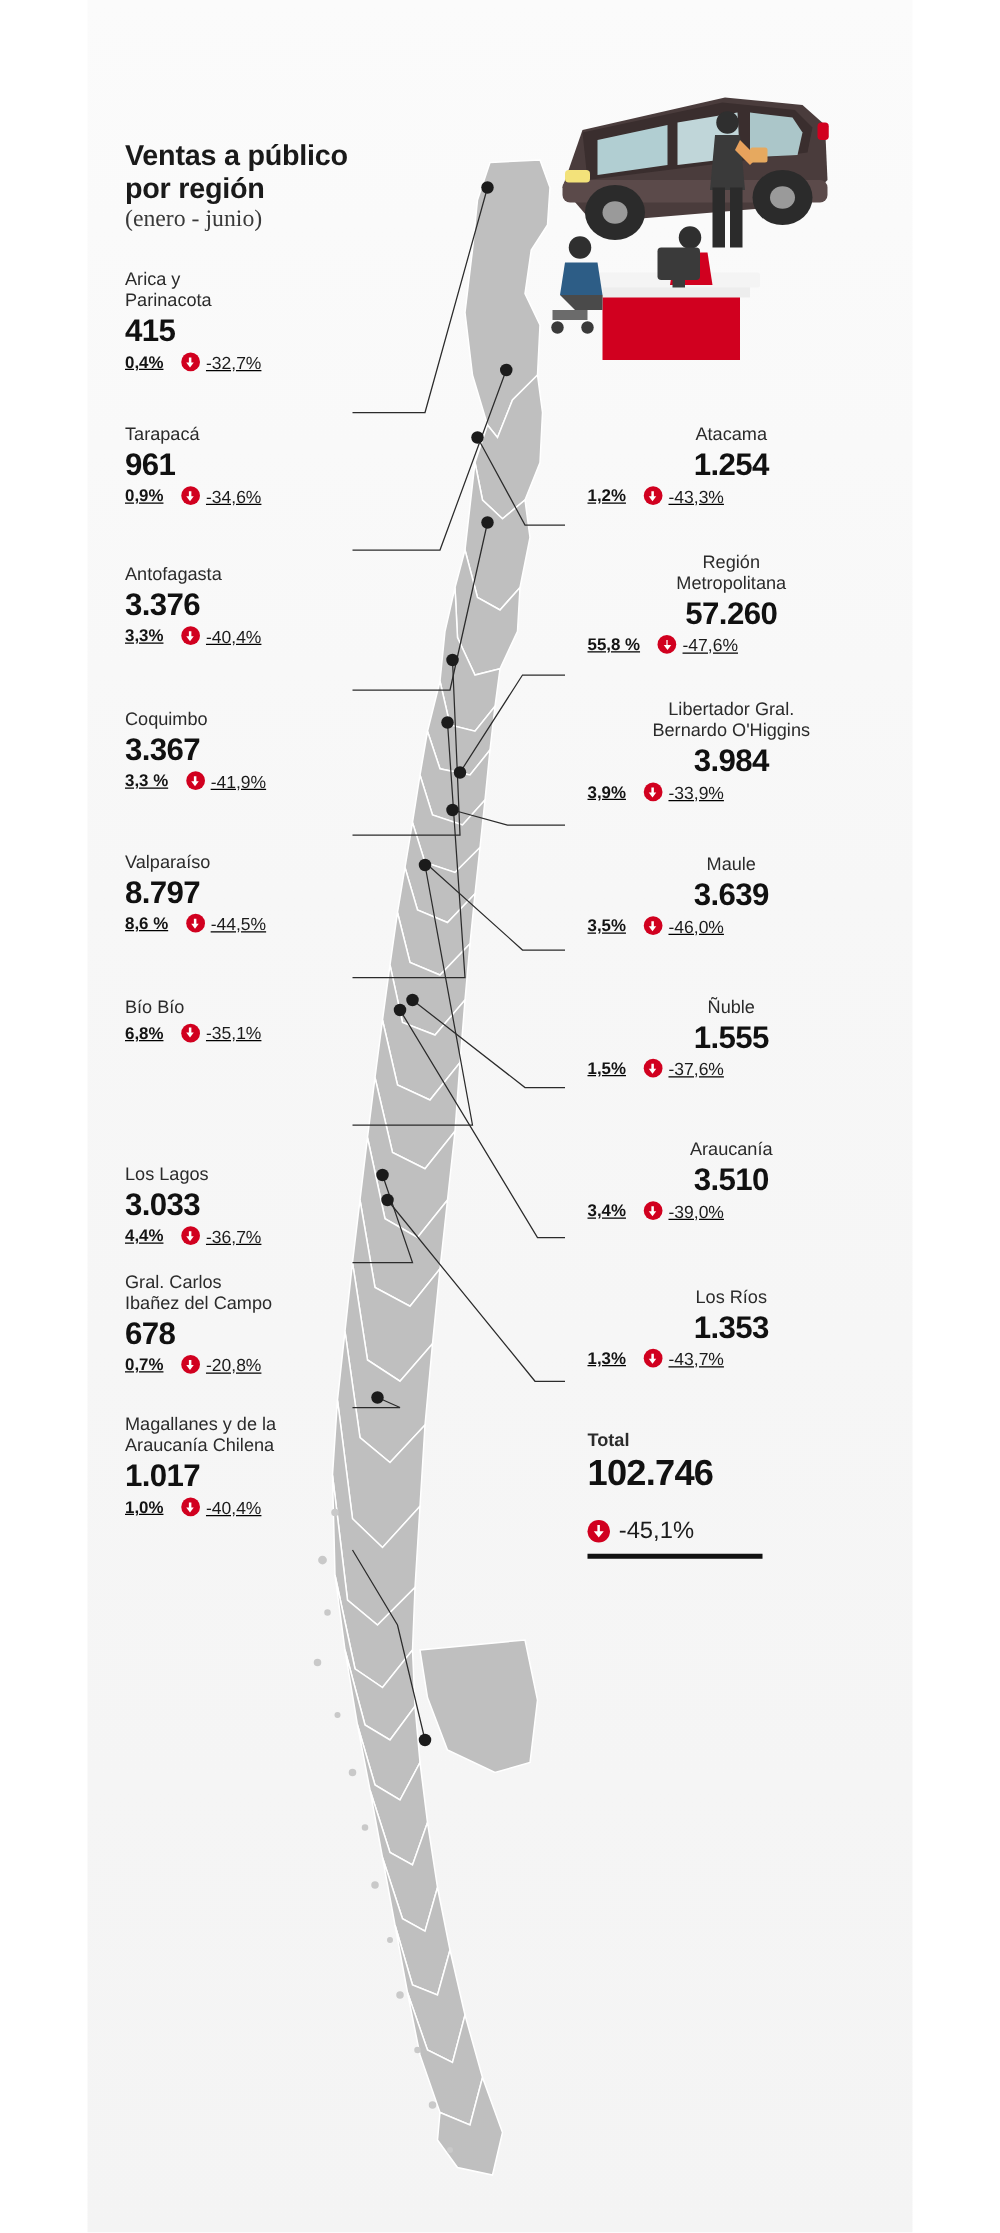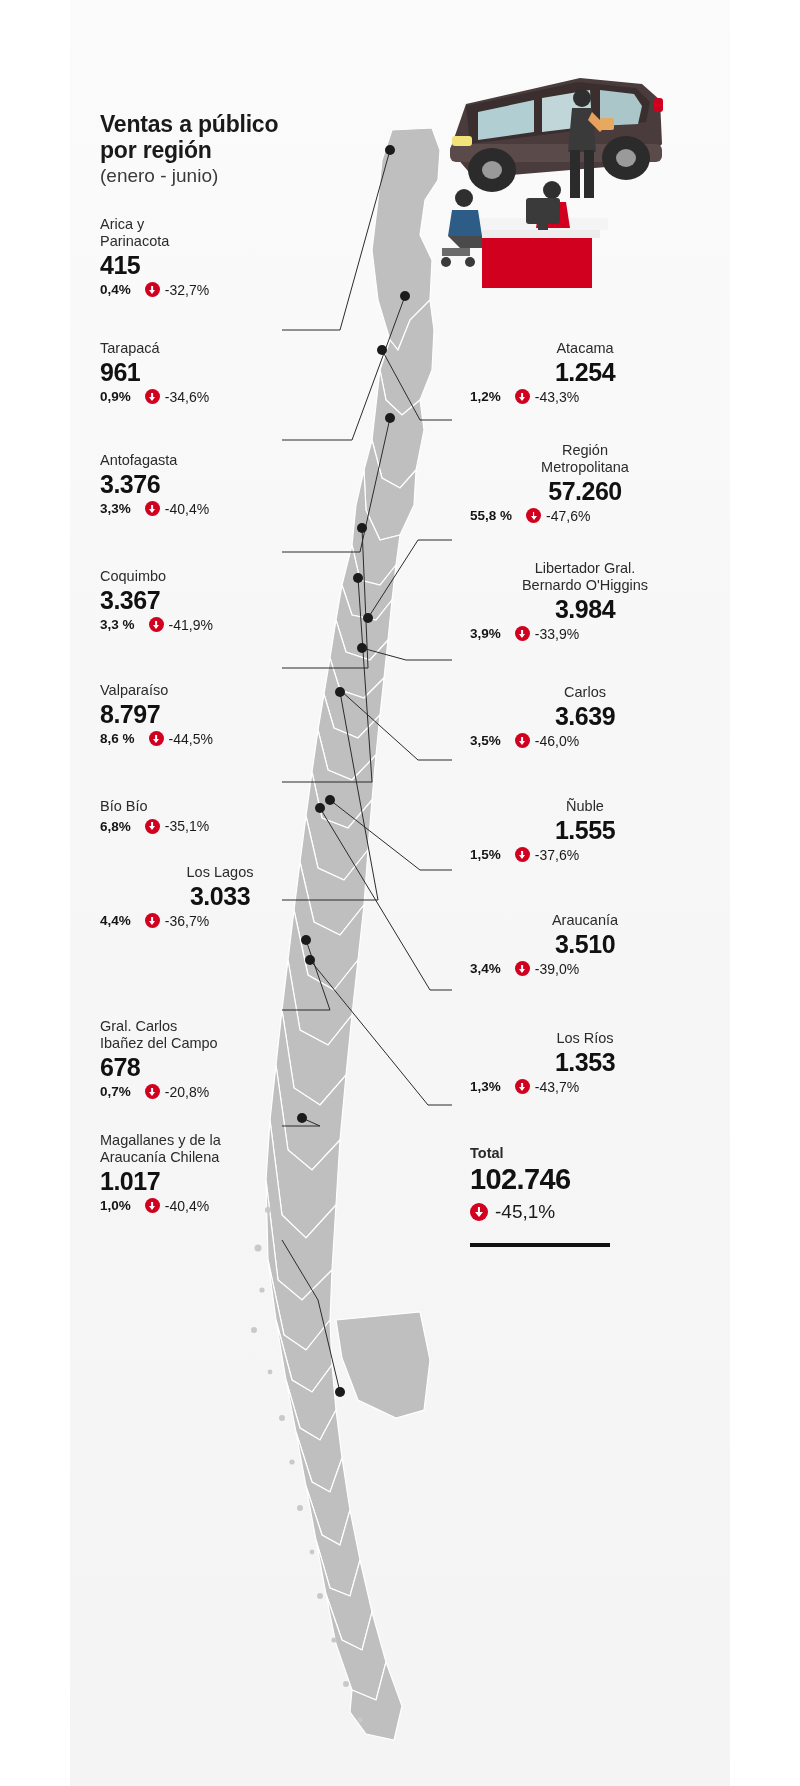--- a/index.html
+++ b/index.html
@@ -62,20 +62,21 @@
     font-weight: bold;
     color: #1a1a1a;
     line-height: 1.12;
     letter-spacing: -0.2px;
   }
   .title-sub {
     font-size: 19px;
     color: #3a3a3a;
     line-height: 1.2;
     margin-top: 1px;
+    font-family: Liberation Serif, serif;
   }
 
   
   .entry {
     position: absolute;
     width: 240px;
   }
   .entry .region-name {
     font-size: 14.5px;
     color: #2b2b2b;
@@ -87,20 +88,21 @@
     font-weight: bold;
     color: #111111;
     line-height: 1.06;
     letter-spacing: -0.5px;
   }
   .entry .metrics {
     display: flex;
     align-items: center;
     margin-top: 3px;
     white-space: nowrap;
+    text-decoration: underline;
   }
   .entry .share {
     font-size: 13.5px;
     font-weight: bold;
     color: #141414;
     margin-right: 14px;
   }
   .arrow-badge {
     display: inline-block;
     width: 15px;
@@ -156,21 +158,21 @@
   .total-value {
     font-size: 29px;
     font-weight: bold;
     color: #111111;
     letter-spacing: -0.6px;
     line-height: 1.06;
   }
   .total-metrics {
     display: flex;
     align-items: center;
-    margin-top: 6px;
+    margin-top: 19px;
   }
   .total-metrics .arrow-badge {
     width: 18px;
     height: 18px;
     margin-right: 7px;
   }
   .total-metrics .arrow-badge::before {
     top: 4px; height: 6.4px; width: 2.2px;
   }
   .total-metrics .arrow-badge::after {
@@ -424,21 +426,21 @@
     <div class="region-name">
       <div>Bío Bío</div>
     </div>
     <div class="metrics">
       <span class="share">6,8%</span>
       <span class="arrow-badge"></span>
       <span class="delta">-35,1%</span>
     </div>
   </div>
 
-  <div class="entry" style="left:100px; top:864px;text-align:center;">
+  <div class="entry" style="left:100px; top:932px;">
     <div class="region-name">
       <div>Los Lagos</div>
     </div>
     <div class="value">3.033</div>
     <div class="metrics">
       <span class="share">4,4%</span>
       <span class="arrow-badge"></span>
       <span class="delta">-36,7%</span>
     </div>
   </div>
@@ -502,21 +504,21 @@
     <div class="value">3.984</div>
     <div class="metrics">
       <span class="share">3,9%</span>
       <span class="arrow-badge"></span>
       <span class="delta">-33,9%</span>
     </div>
   </div>
 
   <div class="entry right" style="left:470px; top:684px;">
     <div class="region-name">
-      <div>Carlos</div>
+      <div>Maule</div>
     </div>
     <div class="value">3.639</div>
     <div class="metrics">
       <span class="share">3,5%</span>
       <span class="arrow-badge"></span>
       <span class="delta">-46,0%</span>
     </div>
   </div>
 
   <div class="entry right" style="left:470px; top:798px;">

